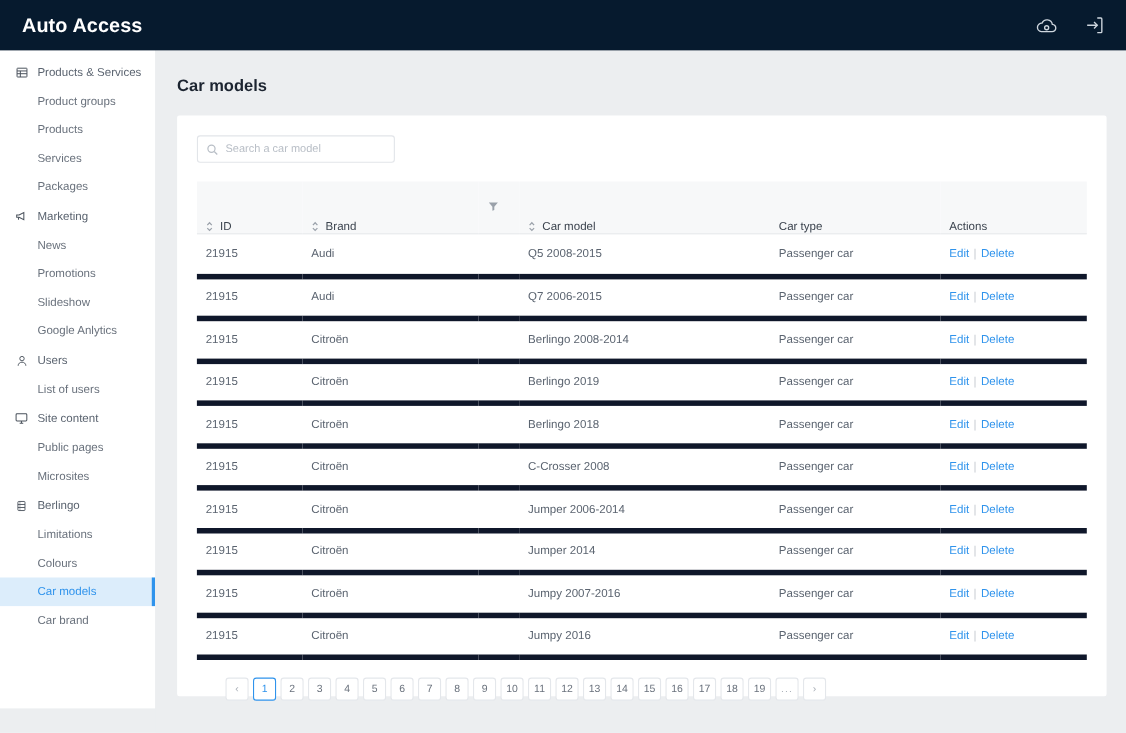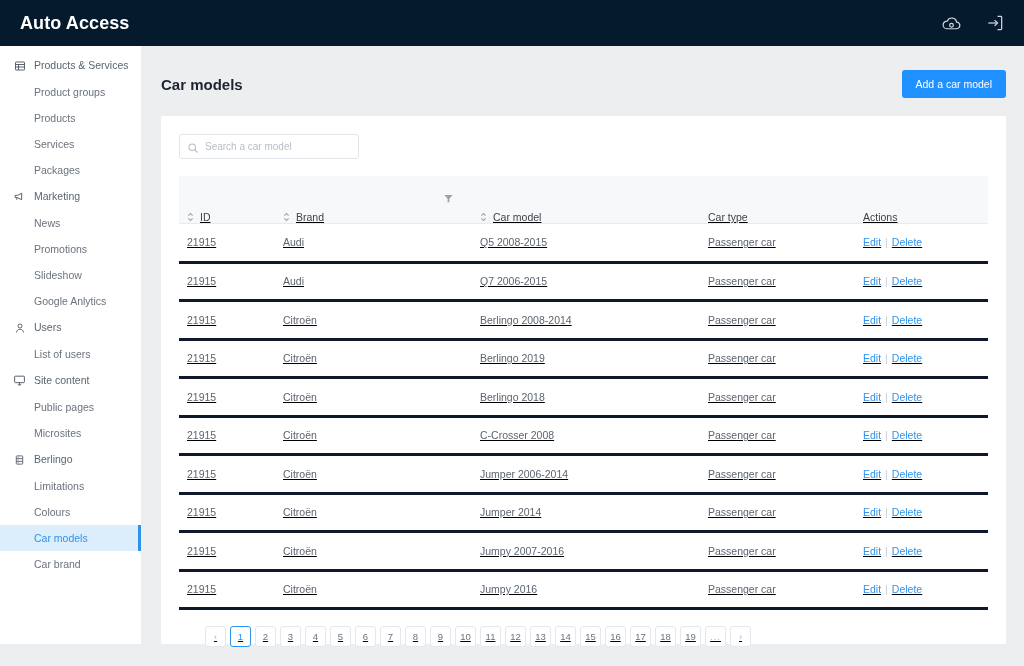--- a/index.html
+++ b/index.html
@@ -54,21 +54,21 @@
     width: 141px;
     flex: 0 0 141px;
     background: #ffffff;
     padding-top: 6px;
     height: 598px;
     overflow: hidden;
     position: relative;
   }
   .nav-group-head {
     display: flex;
-    align-items: flex-start;
+    align-items: center;
     gap: 8px;
     padding: 7px 10px 7px 13px;
     font-size: 10.5px;
     color: #5b6470;
     cursor: pointer;
   }
   .nav-group-head .ico {
     width: 13px; height: 13px;
     display: flex; align-items: center; justify-content: center;
     color: #4a525c;
@@ -123,21 +123,20 @@
     font-family: "Liberation Sans", sans-serif;
   }
 
   .card {
     background: #ffffff;
     border-radius: 2px;
     height: 528px;
     padding: 18px 18px 0 18px;
     display: flex;
     flex-direction: column;
-    text-decoration: underline;
   }
 
   
   .search-wrap {
     position: relative;
     width: 180px;
     margin-bottom: 17px;
   }
   .search-input {
     width: 180px;
@@ -189,21 +188,21 @@
     color: #9aa1aa;
     cursor: pointer;
   }
   .th-filter-cell { text-align: right; padding-right: 6px; }
 
   table.grid tbody td {
     height: 38.5px;
     font-size: 10.5px;
     color: #5b6470;
     padding: 0 0 0 8px;
-    border-bottom: 3px solid #0f172a;
+    border-bottom: 5px solid #0f172a;
     vertical-align: middle;
     white-space: nowrap;
     overflow: hidden;
     text-overflow: ellipsis;
   }
   .lnk {
     color: #2f93ec;
     font-size: 10.5px;
     cursor: pointer;
     text-decoration: none;
@@ -332,21 +331,20 @@
       <div class="nav-item">Limitations</div>
       <div class="nav-item">Colours</div>
       <div class="nav-item active">Car models</div>
       <div class="nav-item">Car brand</div>
     </nav>
 
     <main class="main">
 
       <div class="main-head">
         <div class="page-title">Car models</div>
-        <button class="btn-primary">Add a car model</button>
       </div>
 
       <div class="card">
 
         <div class="search-wrap">
           <span class="search-ico">
             <svg width="12" height="12" viewBox="0 0 24 24" fill="none" stroke="currentColor" stroke-width="2.2">
               <circle cx="10.5" cy="10.5" r="6.5"></circle>
               <path d="M15.5 15.5 21 21"></path>
             </svg>

